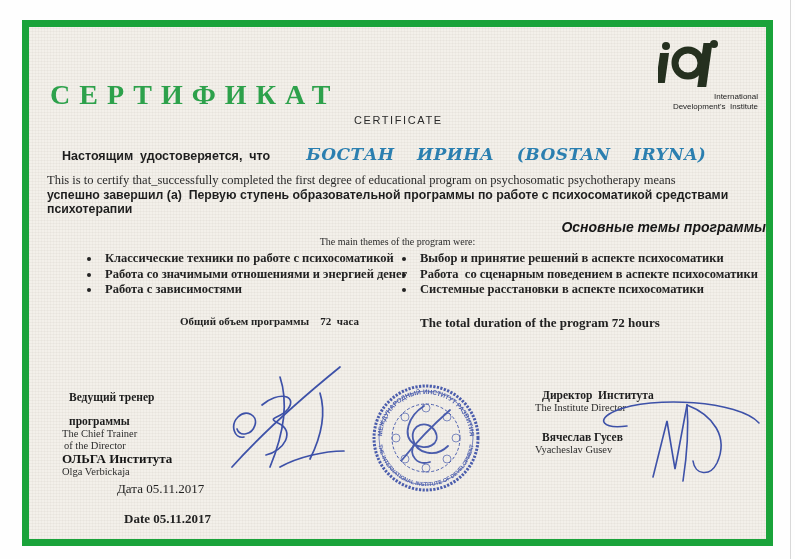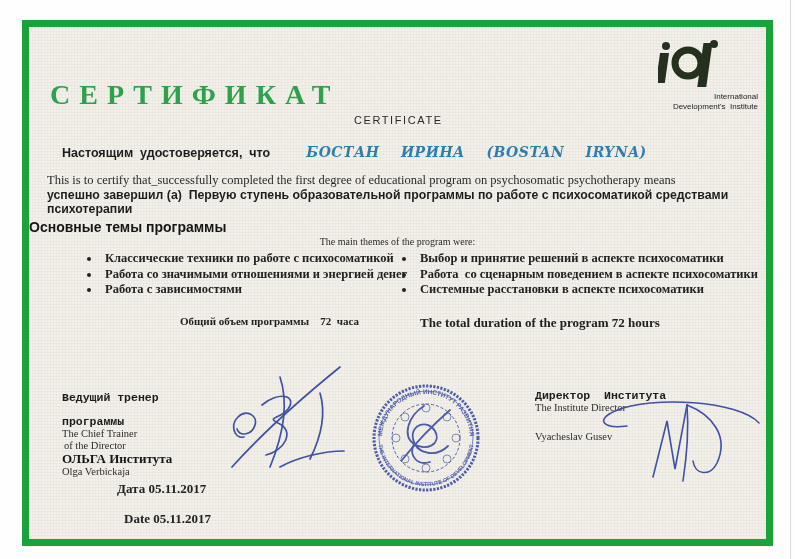--- a/index.html
+++ b/index.html
@@ -34,55 +34,55 @@
   .title-en{
     position:absolute;top:87px;left:0;width:100%;text-align:center;
     font-family:"Liberation Sans", sans-serif;font-size:11px;letter-spacing:1.6px;text-indent:1.6px;color:#2a2a2a;
   }
 
   
   .intro-row{position:absolute;top:117px;left:33px;width:680px;display:flex;align-items:baseline;}
   .certify-label{font-family:"Liberation Sans", sans-serif;font-weight:bold;font-size:12.5px;color:#1e1e1e;}
   .holder-name{
     margin-left:36px;font-family:"DejaVu Serif", serif;font-style:italic;font-weight:bold;
-    font-size:14px;color:#2b7fb0;word-spacing:16px;letter-spacing:.5px;
+    font-size:17px;color:#2b7fb0;word-spacing:16px;letter-spacing:.5px;
   }
   .line-en{position:absolute;top:146px;left:18px;width:710px;font-size:12.5px;color:#2a2a2a;}
   .line-ru{position:absolute;top:161px;left:18px;width:710px;
     font-family:"Liberation Sans", sans-serif;font-weight:bold;font-size:12.3px;color:#1e1e1e;}
 
   
-  .themes-heading-ru{position:absolute;top:192px;left:0;width:100%;text-align:left;
-    font-family:"Liberation Sans", sans-serif;font-weight:bold;font-size:14px;color:#161616;}
+  .themes-heading-ru{position:absolute;top:192px;left:0;width:100%;text-align:right;
+    font-family:"Liberation Sans", sans-serif;font-weight:bold;font-size:14px;color:#161616;font-style:italic;}
   .themes-heading-en{position:absolute;top:209px;left:0;width:100%;text-align:center;
     font-size:10px;color:#2a2a2a;}
   .themes-list{position:absolute;top:224px;margin:0;padding:0 0 0 16px;
     font-size:12.5px;font-weight:bold;color:#222;line-height:15.5px;}
   .themes-list li{margin:0;padding-left:4px;}
   .themes-left{left:56px;width:320px;}
   .themes-right{left:371px;width:350px;}
 
   
   .duration-ru{position:absolute;top:288px;left:151px;font-size:11px;font-weight:bold;color:#222;}
   .duration-en{position:absolute;top:288px;left:391px;font-size:13px;font-weight:bold;color:#222;}
 
   
   .trainer{position:absolute;left:33px;top:364px;width:170px;color:#1d1d1d;}
-  .role-sans{font-family:Liberation Mono, monospace;font-weight:bold;font-size:11.5px;line-height:1.15;}
+  .role-sans{font-family:Liberation Serif, serif;font-weight:bold;font-size:11.5px;line-height:1.15;margin-left:7px;}
   .role-serif{font-size:10.5px;line-height:1.12;color:#2d2d2d;}
   .trainer .gap{height:11px;}
   .trainer-name-ru{font-size:13px;font-weight:bold;line-height:1.12;color:#161616;}
   .trainer-name-en{font-size:10.5px;line-height:1.15;color:#2d2d2d;}
 
   
   .director{position:absolute;left:506px;top:362px;width:180px;color:#1d1d1d;}
   .director .gap{height:17px;}
 
   
-  .date-ru{position:absolute;left:88px;top:454px;font-size:13px;font-weight:bold;color:#222;}
+  .date-ru{position:absolute;left:88px;top:454px;font-size:13px;font-weight:normal;color:#222;}
   .date-en{position:absolute;left:95px;top:484px;font-size:13px;font-weight:bold;color:#222;}
 
   
   .sig-trainer{position:absolute;left:193px;top:336px;}
   .sig-director{position:absolute;left:562px;top:356px;}
   .stamp{position:absolute;left:331px;top:345px;opacity:.92;}
 </style>
 </head>
 <body>
 
@@ -139,20 +139,21 @@
       <div class="role-serif">The Chief Trainer</div>
       <div class="role-serif" style="padding-left:2px">of the Director</div>
       <div class="trainer-name-ru">ОЛЬГА Института</div>
       <div class="trainer-name-en">Olga Verbickaja</div>
     </div>
 
     <div class="director">
       <div class="role-sans pre">Директор  Института</div>
       <div class="role-serif">The Institute Director</div>
       <div class="gap"></div>
+      <div class="role-sans">Вячеслав Гусев</div>
       <div class="role-serif">Vyacheslav Gusev</div>
     </div>
 
     <div class="date-ru">Дата 05.11.2017</div>
     <div class="date-en">Date 05.11.2017</div>
 
     <svg class="sig-trainer" width="152" height="118" viewBox="0 0 152 118">
       <g fill="none" stroke="#3d51a8" stroke-width="1.7" stroke-linecap="round">
         <path d="M 22,74 C 12,76 8,62 16,54 C 24,46 36,52 33,62 C 30,72 18,74 15,66"></path>
         <path d="M 58,14 C 66,38 62,70 48,104"></path>

